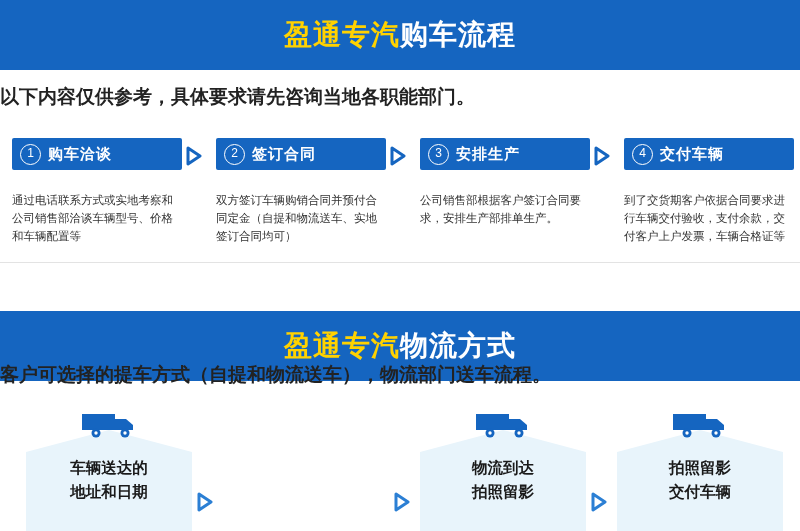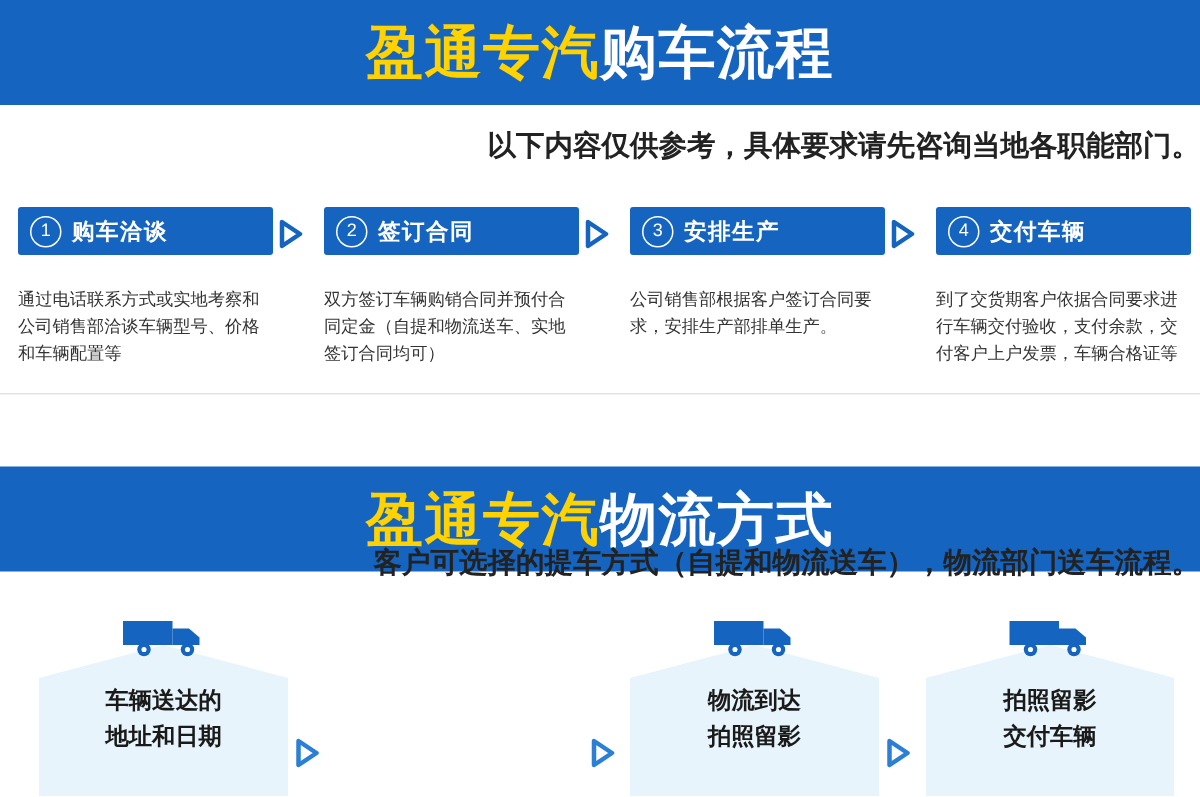--- a/index.html
+++ b/index.html
@@ -10,29 +10,29 @@
     overflow:hidden;
     position:relative;
   }
   
   .band{
     position:absolute;left:0;width:800px;height:70px;
     background:#1565c0;
     display:flex;align-items:center;justify-content:center;
   }
   .band-inner{
-    font-size:38px;font-weight:bold;letter-spacing:1px;
+    font-size:28px;font-weight:bold;letter-spacing:1px;
     white-space:nowrap;
   }
   .band-inner .y{color:#ffd200;}
   .band-inner .w{color:#ffffff;}
 
   
   .subtitle{
-    position:absolute;left:0;width:800px;text-align:right;
+    position:absolute;left:0;width:800px;text-align:left;
     font-size:19px;color:#222;font-weight:bold;
   }
 
   
   .flow1{position:absolute;left:0;top:138px;width:800px;height:110px;}
   .step{
     position:absolute;top:0;width:170px;
   }
   .step-head{
     height:32px;background:#1565c0;border-radius:2px;

